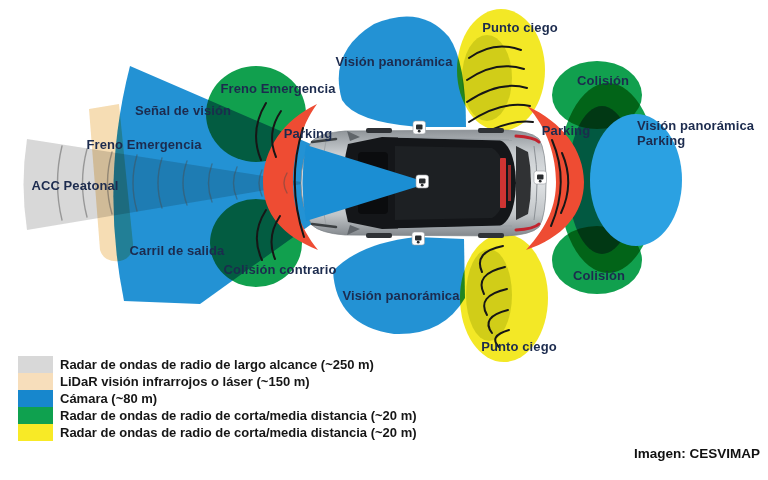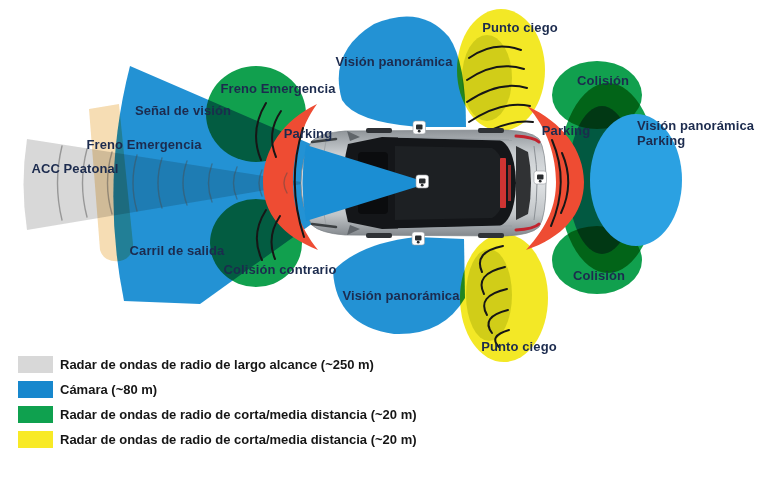--- a/index.html
+++ b/index.html
@@ -6,21 +6,21 @@
   .stage{
     position:relative;width:768px;height:480px;background:#e5e5e5;overflow:hidden;
     font-family:"Liberation Sans",sans-serif;
   }
   .stage svg{position:absolute;left:0;top:0;}
   .lbl{
     position:absolute;font-weight:bold;font-size:13px;color:#1c2b4e;
     white-space:nowrap;transform:translateX(-50%);letter-spacing:.1px;line-height:14px;
   }
   .lbl.block{transform:none;text-align:left;line-height:15px;}
-  .legend{position:absolute;left:18px;top:356px;display:flex;flex-direction:column;gap:8px;}
+  .legend{position:absolute;left:18px;top:356px;display:flex;flex-direction:column;gap:0;}
   .legend-row{display:flex;align-items:center;height:17px;}
   .swatch{width:35px;height:17px;flex:0 0 35px;}
   .legend-text{margin-left:7px;font-size:13px;font-weight:bold;color:#161616;white-space:nowrap;}
   .credit{position:absolute;right:8px;top:446px;font-size:13.5px;font-weight:bold;color:#111;}
   .mul{mix-blend-mode:multiply;}
 </style>
 </head>
 <body>
 
 <div class="stage">
@@ -158,39 +158,44 @@
   <div class="lbl" style="left:603px;top:74px">Colisión</div>
   <div class="lbl" style="left:278px;top:82px">Freno Emergencia</div>
   <div class="lbl" style="left:183px;top:104px">Señal de visión</div>
   <div class="lbl" style="left:308px;top:127px">Parking</div>
   <div class="lbl" style="left:566px;top:124px">Parking</div>
   <div class="lbl block" style="left:637px;top:118px">
     <div>Visión panorámica</div>
     <div>Parking</div>
   </div>
   <div class="lbl" style="left:144px;top:138px">Freno Emergencia</div>
-  <div class="lbl" style="left:75px;top:162px">ACC Peatonal</div>
+  <div class="lbl" style="left:75px;top:179px">ACC Peatonal</div>
   <div class="lbl" style="left:177px;top:244px">Carril de salida</div>
   <div class="lbl" style="left:280px;top:263px">Colisión contrario</div>
   <div class="lbl" style="left:401px;top:289px">Visión panorámica</div>
   <div class="lbl" style="left:599px;top:269px">Colisión</div>
   <div class="lbl" style="left:519px;top:340px">Punto ciego</div>
 
   <div class="legend">
     <div class="legend-row">
       <span class="swatch" style="background: rgb(216, 216, 216);"></span>
       <span class="legend-text">Radar de ondas de radio de largo alcance (~250 m)</span>
     </div>
     <div class="legend-row">
+      <span class="swatch" style="background: rgb(247, 222, 187);"></span>
+      <span class="legend-text">LiDaR visión infrarrojos o láser (~150 m)</span>
+    </div>
+    <div class="legend-row">
       <span class="swatch" style="background: rgb(23, 135, 205);"></span>
       <span class="legend-text">Cámara (~80 m)</span>
     </div>
     <div class="legend-row">
       <span class="swatch" style="background: rgb(15, 161, 79);"></span>
       <span class="legend-text">Radar de ondas de radio de corta/media distancia (~20 m)</span>
     </div>
     <div class="legend-row">
       <span class="swatch" style="background: rgb(248, 234, 38);"></span>
       <span class="legend-text">Radar de ondas de radio de corta/media distancia (~20 m)</span>
     </div>
   </div>
 
+  <div class="credit">Imagen: CESVIMAP</div>
 </div>
 
 </body></html>

